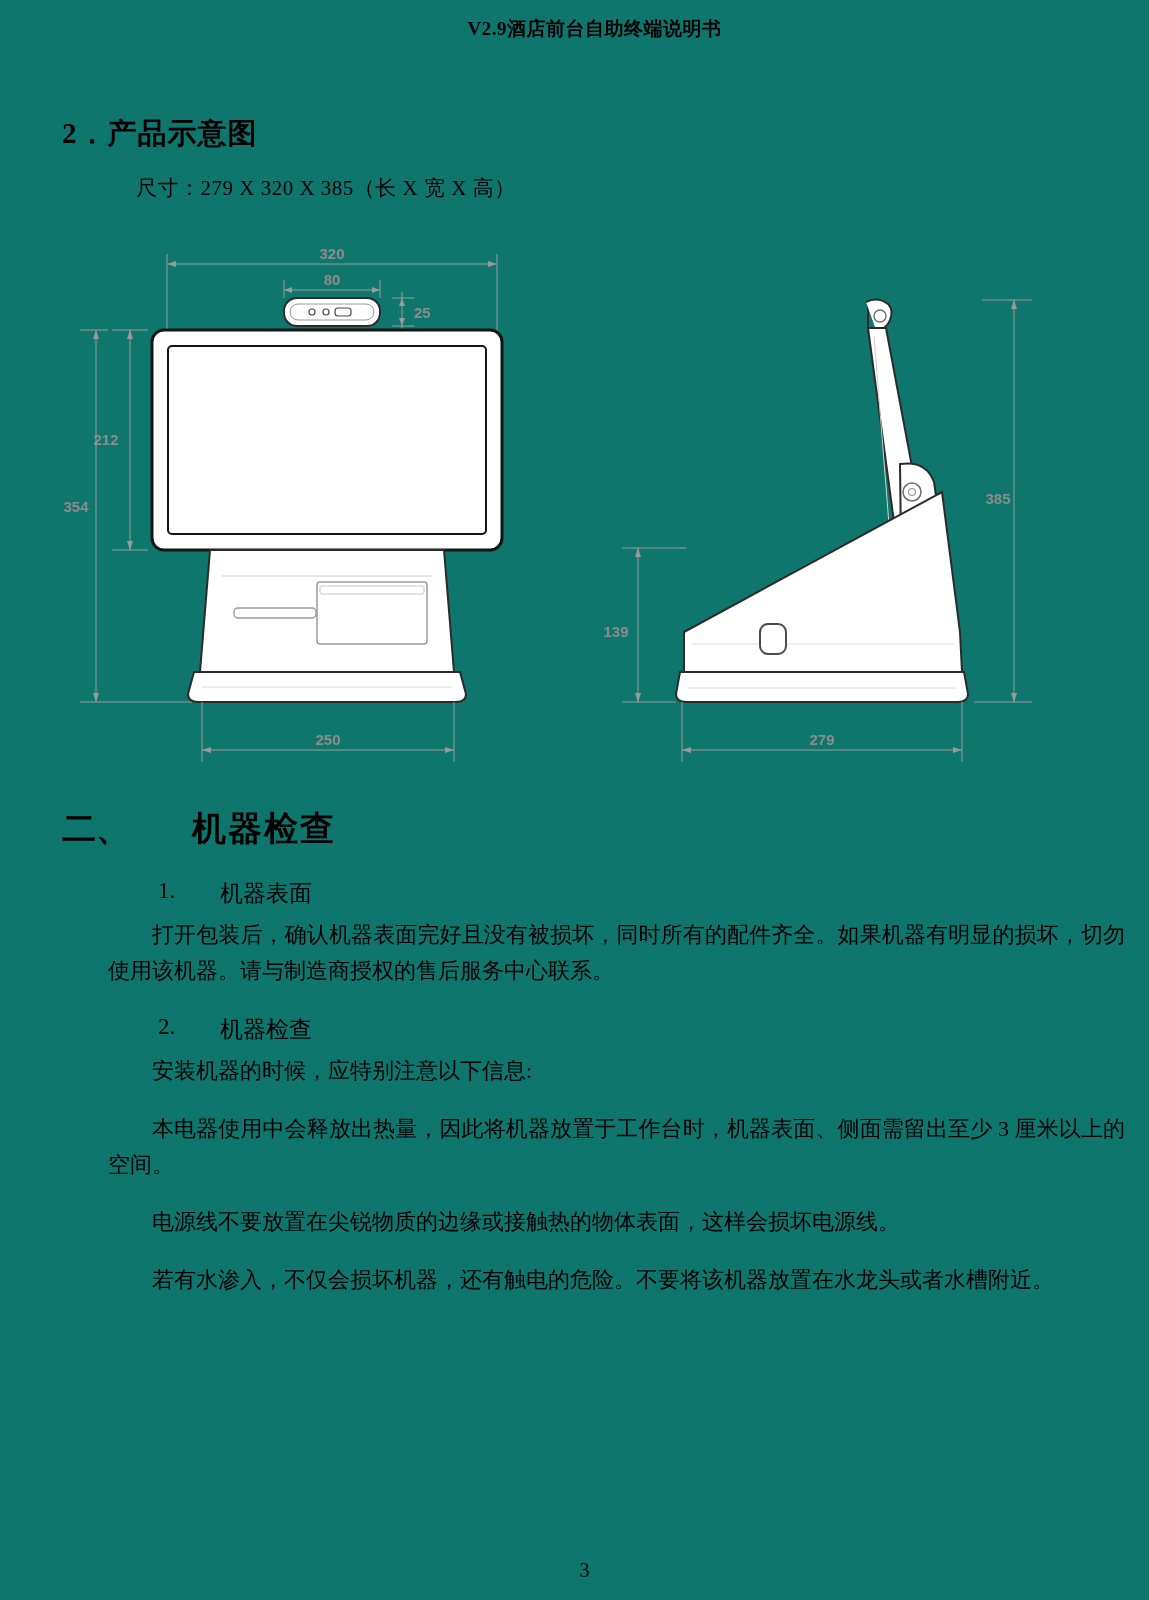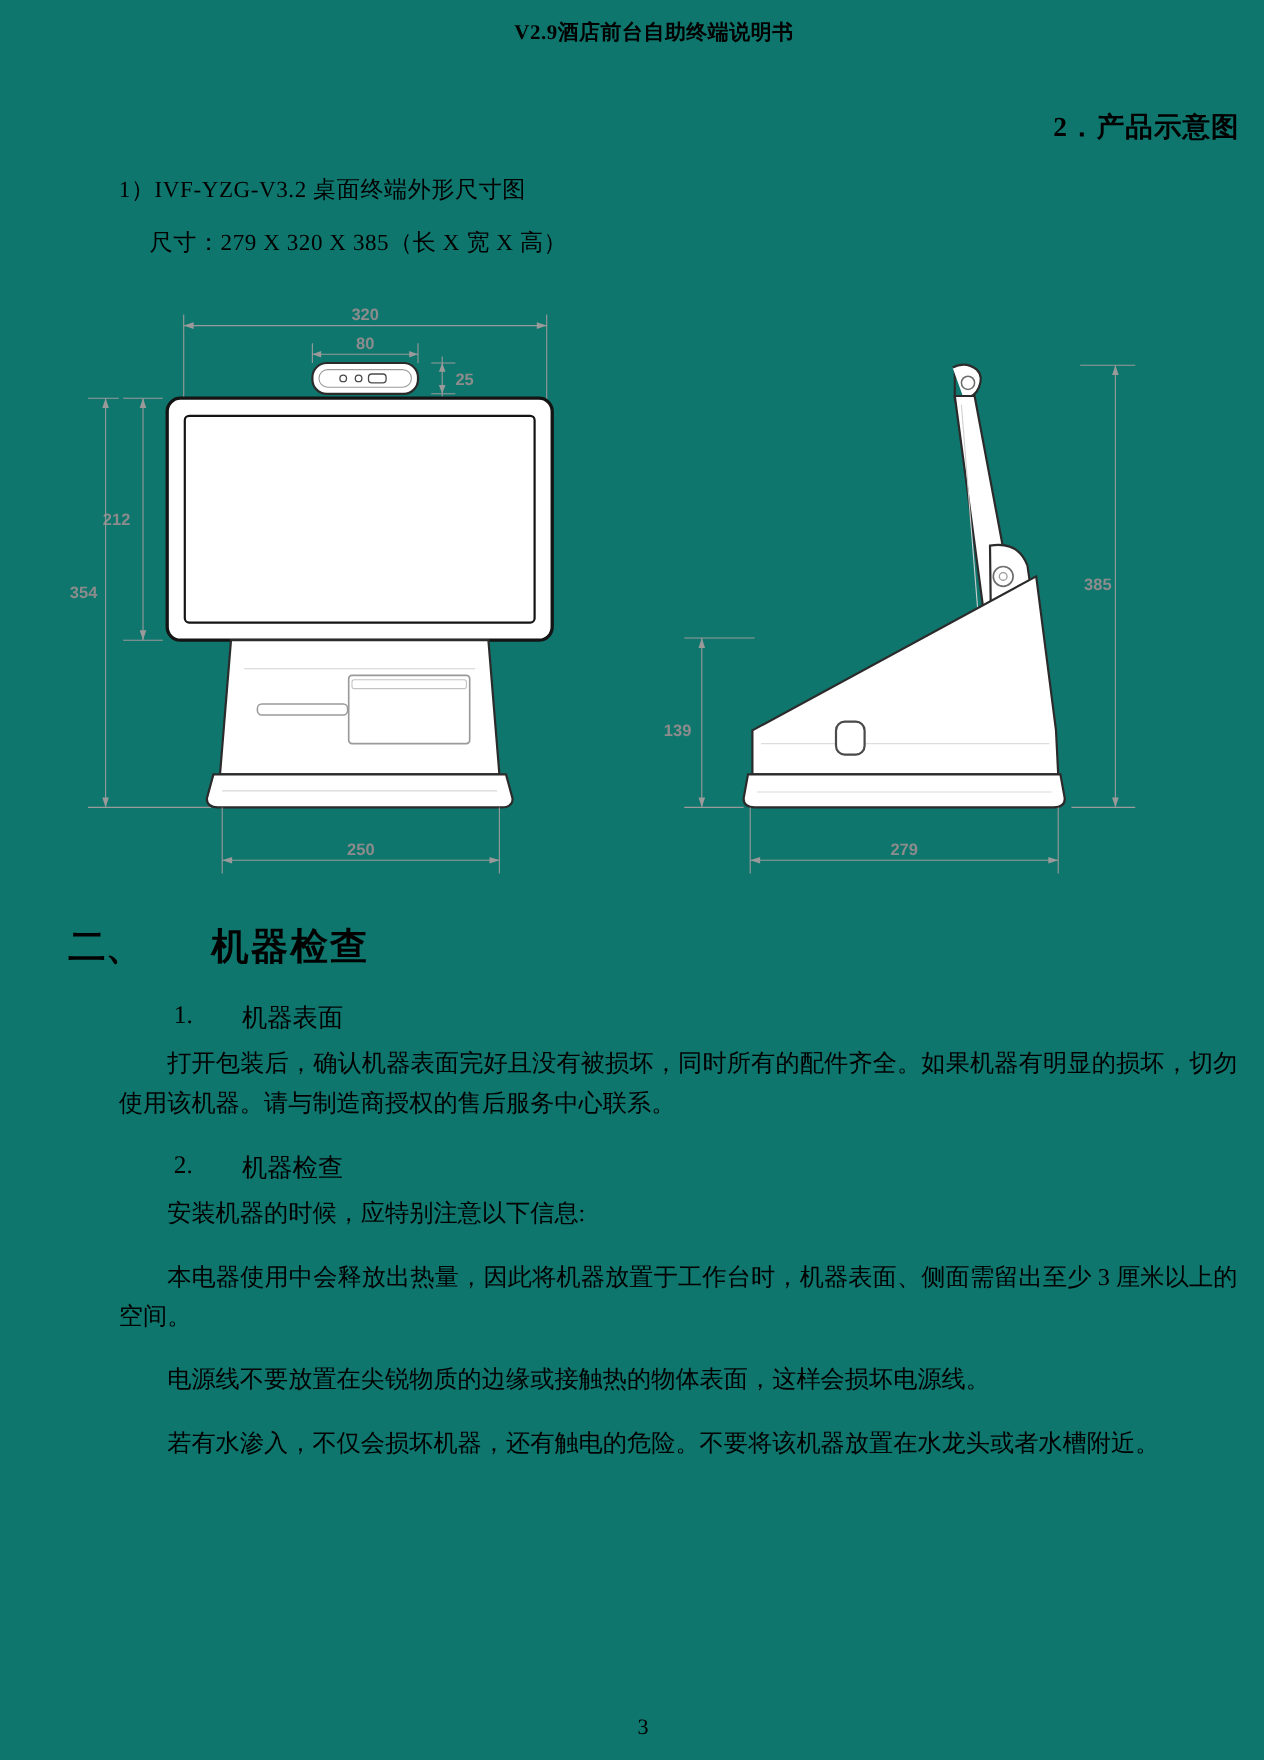--- a/index.html
+++ b/index.html
@@ -24,26 +24,25 @@
     text-align: center;
     font-size: 19px;
     font-weight: bold;
     padding-top: 16px;
     letter-spacing: 0.5px;
   }
   .content {
     padding: 0 42px;
   }
   .h-section {
-    font-size: 25px;
-    font-weight: bold;
-    margin-top: 57px;
+    font-size: 29px;
+    font-weight: bold;
+    margin-top: 72px;
     margin-left: 0px;
     letter-spacing: 1px;
-    text-align: right;
   }
   .line-1 {
     font-size: 21px;
     margin-top: 26px;
     margin-left: 46px;
     letter-spacing: 0.5px;
   }
   .line-2 {
     font-size: 21px;
     margin-top: 20px;
@@ -107,21 +106,20 @@
 </head>
 <body>
 
 <div class="page">
 
   <div class="header">V2.9酒店前台自助终端说明书</div>
 
   <div class="content">
 
     <div class="h-section">2．产品示意图</div>
-    <div class="line-1">1）IVF-YZG-V3.2 桌面终端外形尺寸图</div>
     <div class="line-2">尺寸：279 X 320 X 385（长 X 宽 X 高）</div>
 
     <div class="figure-wrap">
       <svg width="1065" height="560" viewBox="0 0 1065 560">
 
         <g>
 
           <line x1="105" y1="22" x2="105" y2="100" stroke="#9a9a9a" stroke-width="1"></line>
           <line x1="435" y1="22" x2="435" y2="100" stroke="#9a9a9a" stroke-width="1"></line>
           <line x1="105" y1="32" x2="435" y2="32" stroke="#9a9a9a" stroke-width="1"></line>

